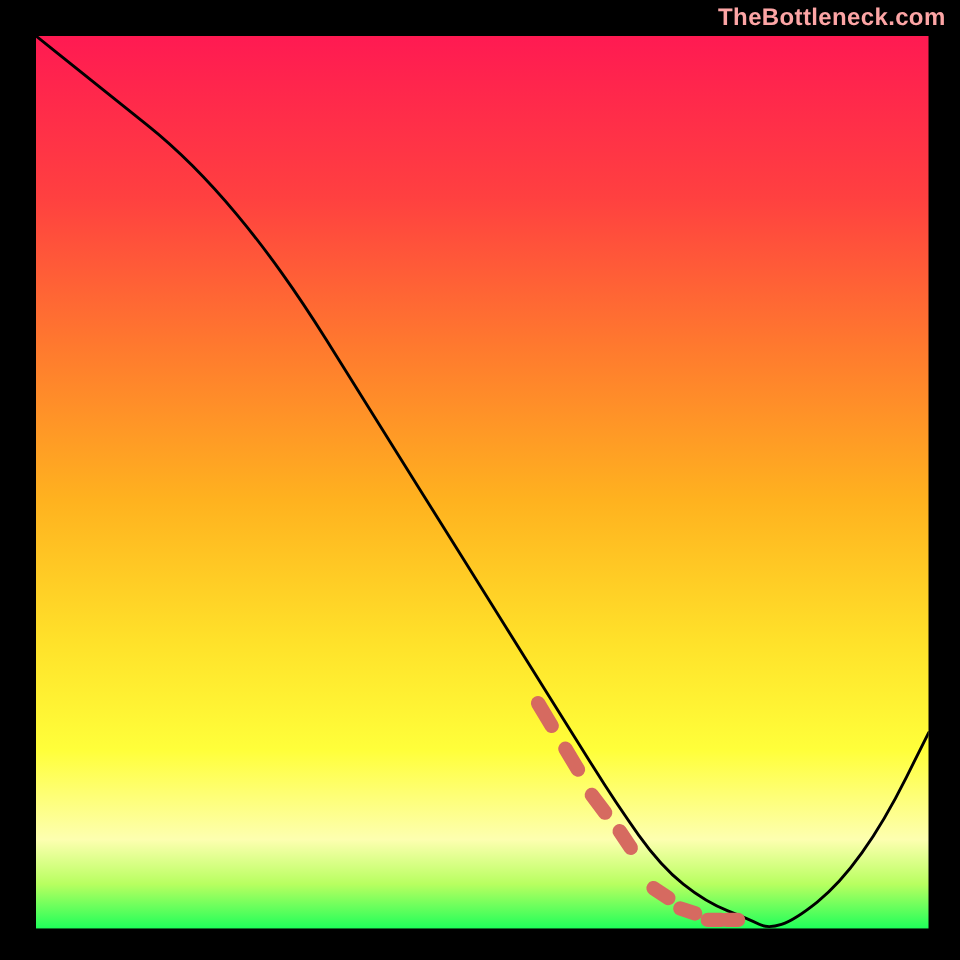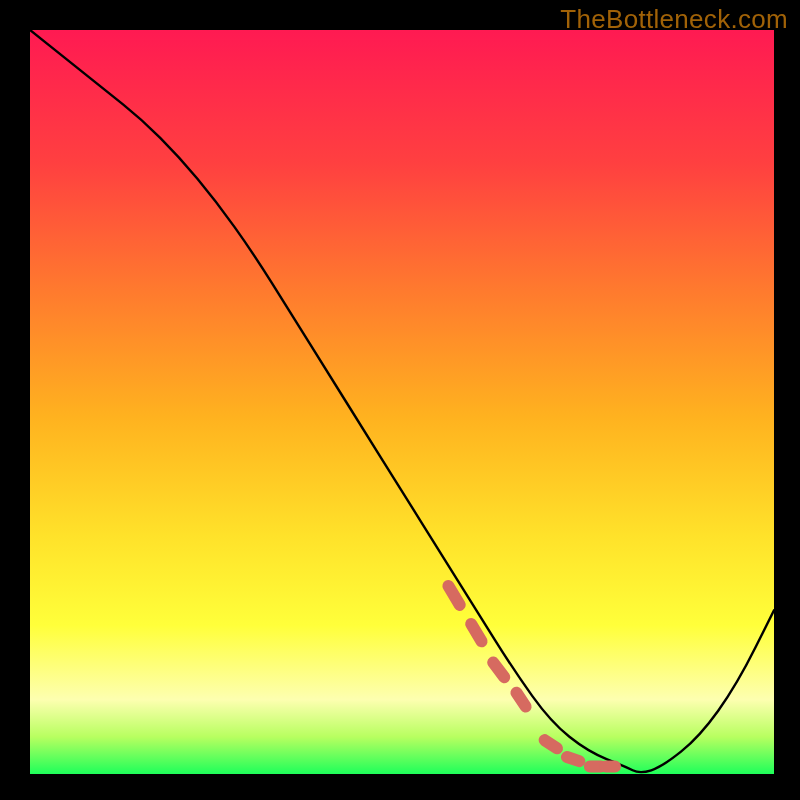--- a/index.html
+++ b/index.html
@@ -14,23 +14,23 @@
   .frame {
     position: relative;
     width: 800px;
     height: 800px;
     background: #000;
   }
   .watermark {
     position: absolute;
     top: 4px;
     right: 12px;
-    color: #a16207;
-    font-size: 26px;
-    font-weight: 400;
+    color: #fca5a5;
+    font-size: 20px;
+    font-weight: 700;
     letter-spacing: 0.3px;
     z-index: 10;
   }
   .plot-area {
     position: absolute;
     left: 30px;
     right: 26px;
     top: 30px;
     bottom: 26px;
     overflow: hidden;

